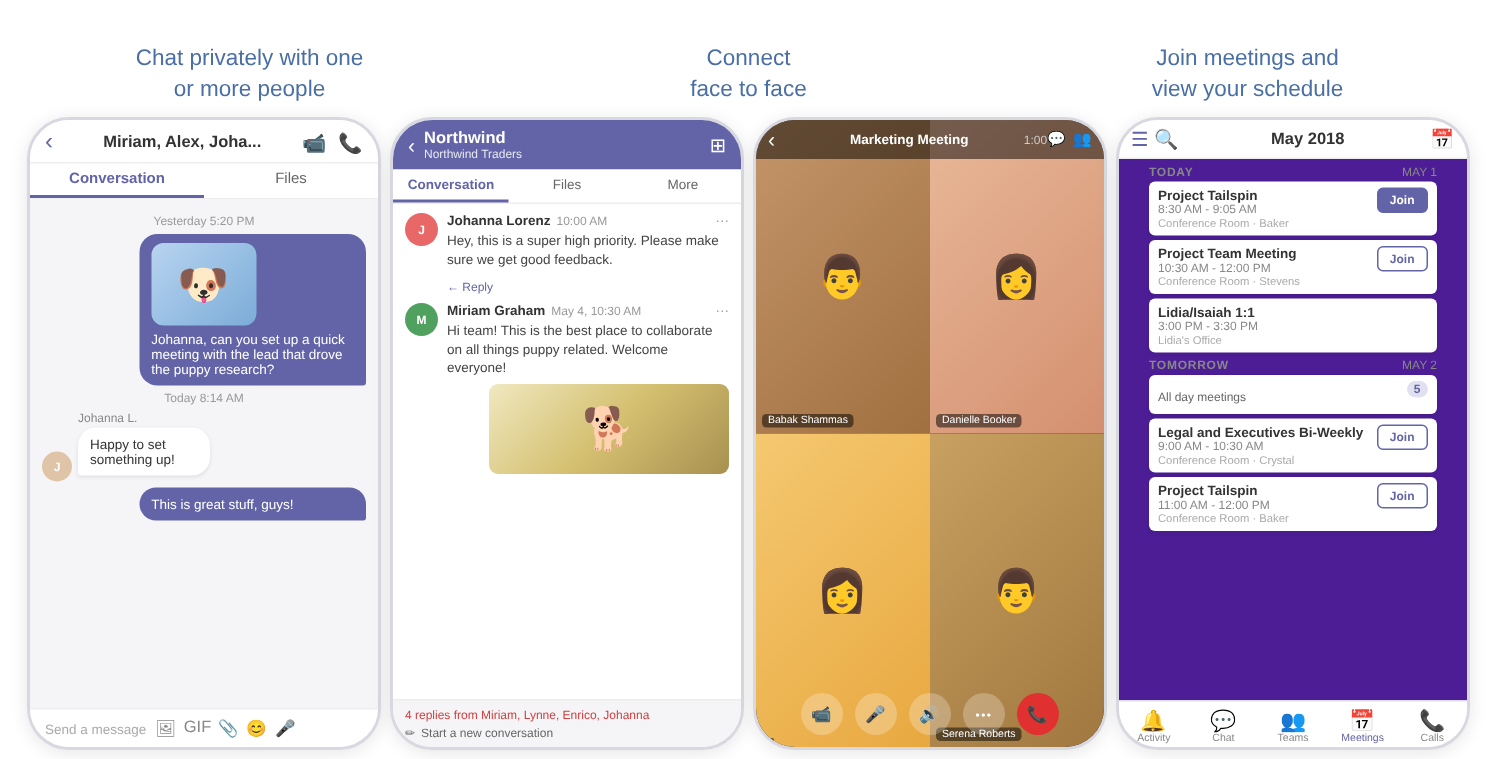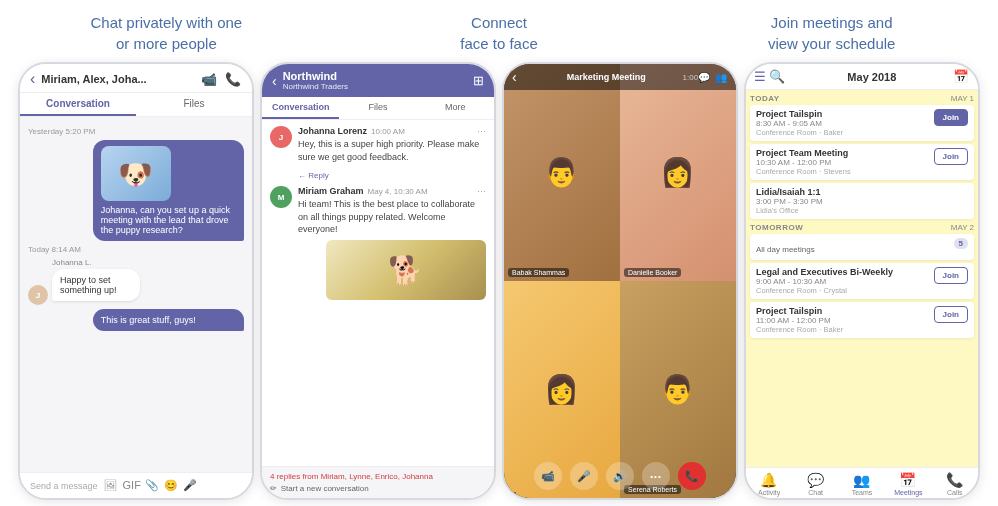--- a/index.html
+++ b/index.html
@@ -10,21 +10,21 @@
       height: 506px;
       overflow: hidden;
       display: flex;
       flex-direction: column;
     }
 
     .top-captions {
       display: flex;
       width: 100%;
       background: #fff;
-      padding: 12px 0 8px;
+      padding: 28px 0 8px;
     }
 
     .caption {
       flex: 1;
       text-align: center;
       font-size: 15px;
       color: #4a6fa5;
       font-weight: 400;
       line-height: 1.4;
       padding: 0 18px;
@@ -64,20 +64,21 @@
     .phone1-header .back-arrow {
       color: #6264a7;
       font-size: 16px;
       margin-right: 6px;
     }
     .phone1-header .contact-name {
       font-size: 11px;
       color: #333;
       font-weight: 600;
       flex: 1;
+      text-align: center;
     }
     .phone1-header .icons {
       display: flex;
       gap: 8px;
       color: #6264a7;
       font-size: 13px;
     }
 
     .phone1-tabs {
       display: flex;
@@ -98,20 +99,21 @@
 
     .phone1-messages {
       flex: 1;
       background: #f5f5f7;
       padding: 6px 8px;
       overflow: hidden;
       font-size: 9px;
     }
 
     .msg-date {
+      text-align: center;
       color: #999;
       font-size: 8px;
       margin: 4px 0;
     }
 
     .bubble-received {
       background: #fff;
       border-radius: 12px 12px 12px 2px;
       padding: 6px 8px;
       max-width: 70%;
@@ -463,23 +465,23 @@
       font-weight: 700;
       color: #333;
     }
     .phone4-cal-icon {
       color: #6264a7;
       font-size: 13px;
     }
 
     .phone4-content {
       flex: 1;
-      background: #fef9c3;
+      background: #4c1d95;
       overflow: hidden;
-      padding: 4px 4px;
+      padding: 4px 20px;
     }
 
     .day-section {
       margin-bottom: 4px;
     }
 
     .day-header {
       display: flex;
       justify-content: space-between;
       margin-bottom: 2px;

